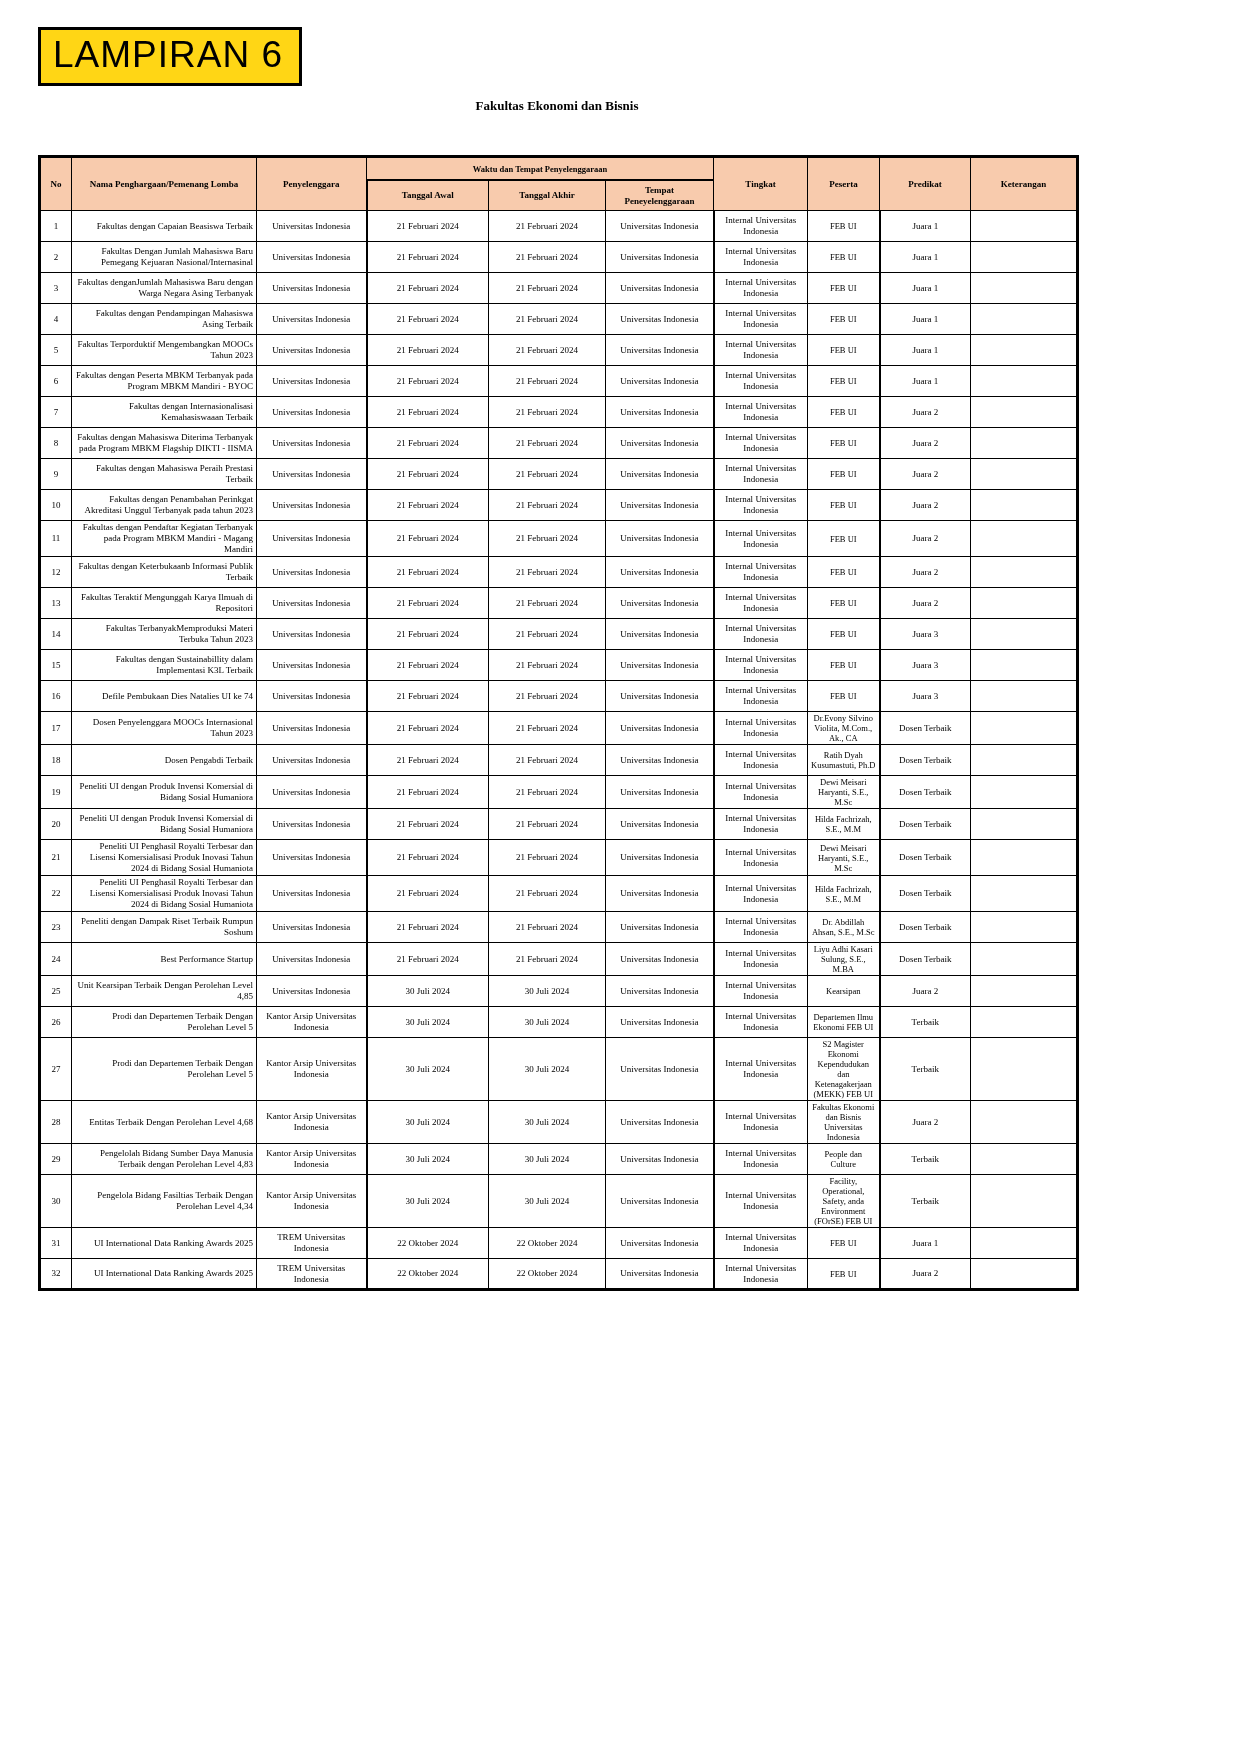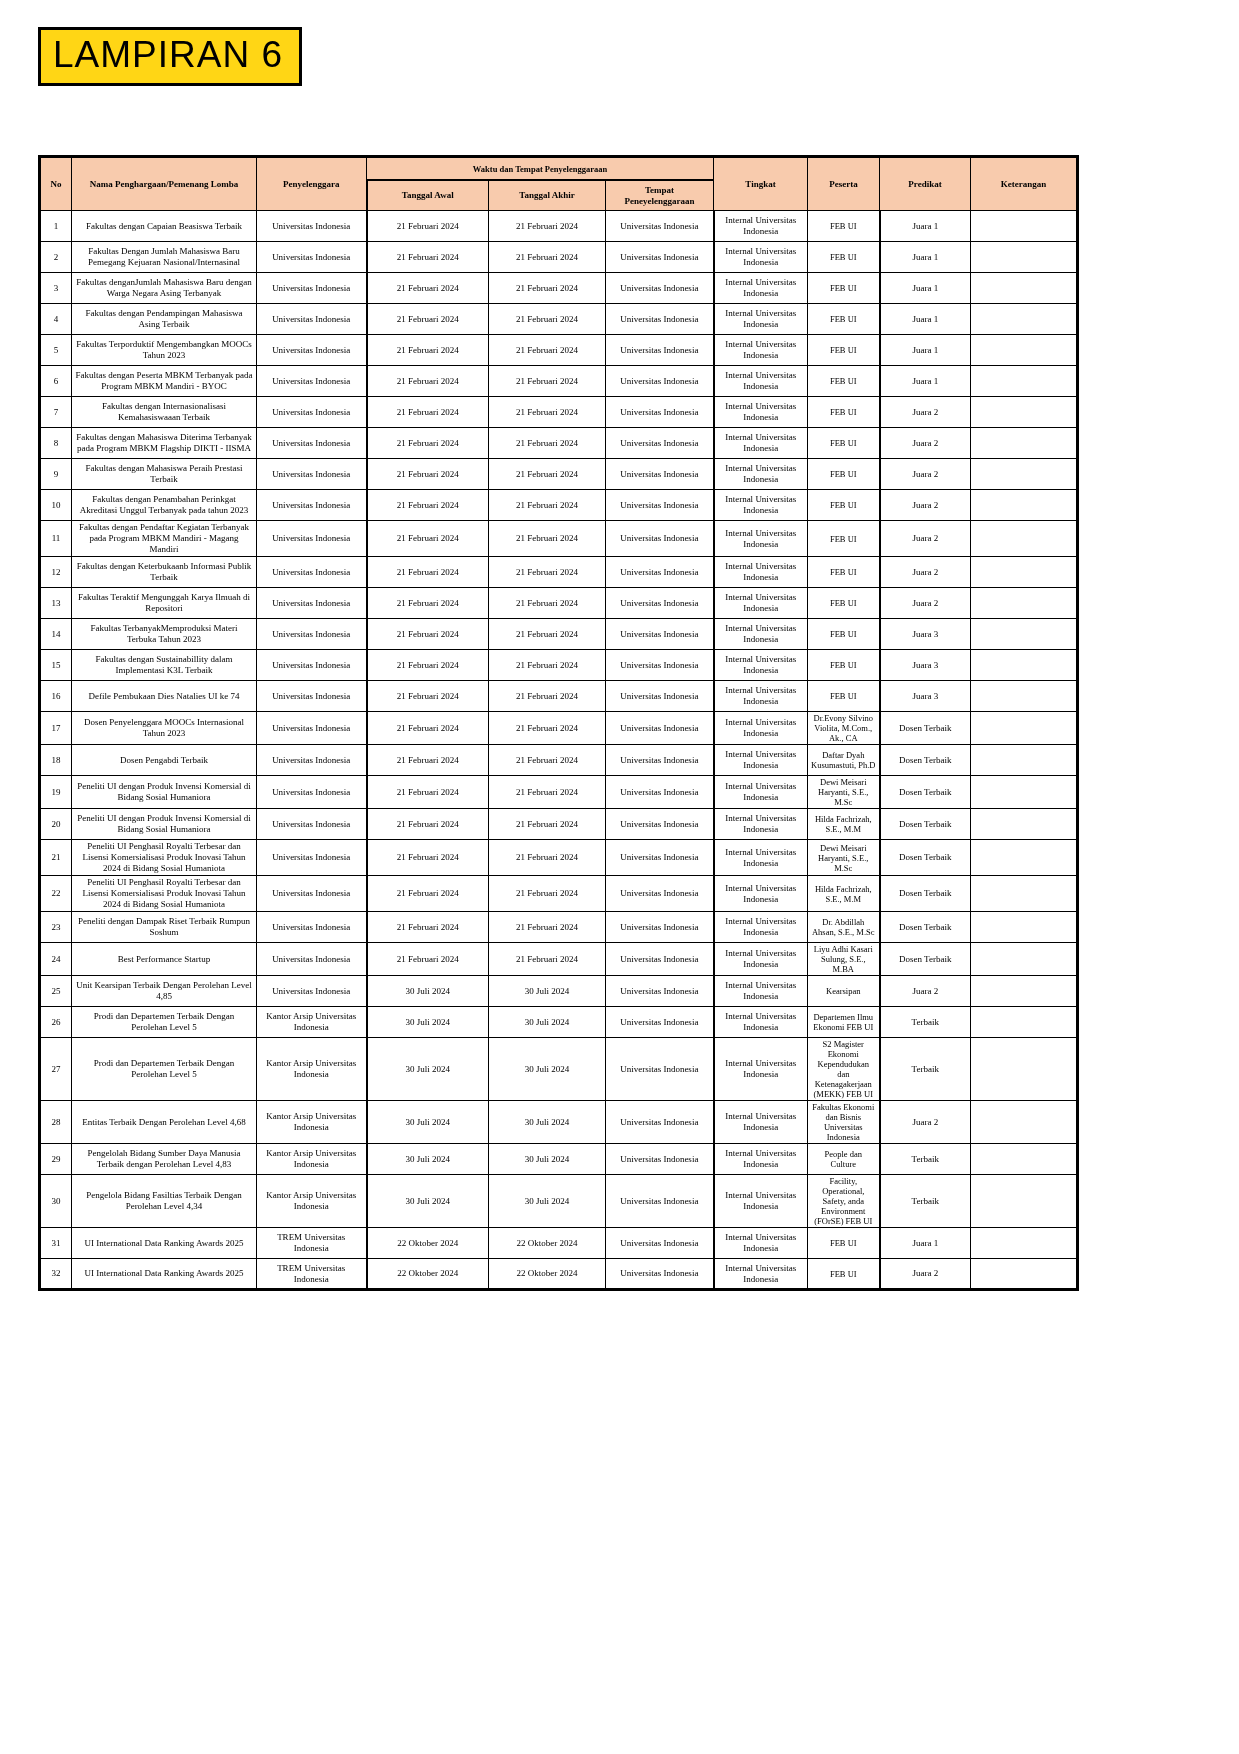--- a/index.html
+++ b/index.html
@@ -49,31 +49,32 @@
   table.awards col.c-tawal{width:122px;}
   table.awards col.c-takhir{width:117px;}
   table.awards col.c-tempat{width:108px;}
   table.awards col.c-tingkat{width:94px;}
   table.awards col.c-peserta{width:72px;}
   table.awards col.c-predikat{width:91px;}
   table.awards col.c-ket{width:107px;}
   tbody td:nth-child(4), tr.hrow2 th:nth-child(1){border-left:2.5px solid var(--border);}
   tbody td:nth-child(7), th[data-name="col-header-tingkat"]{border-left:2.5px solid var(--border);}
   tbody td:nth-child(9), th[data-name="col-header-predikat"]{border-left:2.5px solid var(--border);}
-  tbody td.cell-nama{text-align:center;}
+  tbody td.cell-nama{text-align:right;}
   tbody td.cell-peserta{font-size:8.5px;line-height:10px;}
 </style>
 </head>
 <body>
 
 <div class="page" data-name="document-page">
 
   <div class="lampiran-box" data-name="lampiran-label">LAMPIRAN 6</div>
 
   <div class="doc-title" data-name="document-title">
+    <div data-name="title-line-2">Fakultas Ekonomi dan Bisnis</div>
   </div>
 
   <table class="awards" data-name="awards-table">
     <colgroup>
       <col class="c-no">
         <col class="c-nama">
         <col class="c-peny">
       <col class="c-tawal">
         <col class="c-takhir">
         <col class="c-tempat">
@@ -305,21 +306,21 @@
           <td class="cell-keterangan" data-name="cell-keterangan"></td>
         </tr>
         <tr data-name="table-row">
           <td class="cell-no" data-name="cell-no">18</td>
           <td class="cell-nama" data-name="cell-nama">Dosen Pengabdi Terbaik</td>
           <td class="cell-penyelenggara" data-name="cell-penyelenggara">Universitas Indonesia</td>
           <td class="cell-tanggal-awal" data-name="cell-tanggal-awal">21 Februari 2024</td>
           <td class="cell-tanggal-akhir" data-name="cell-tanggal-akhir">21 Februari 2024</td>
           <td class="cell-tempat" data-name="cell-tempat">Universitas Indonesia</td>
           <td class="cell-tingkat" data-name="cell-tingkat">Internal Universitas Indonesia</td>
-          <td class="cell-peserta" data-name="cell-peserta">Daftar Dyah Kusumastuti, Ph.D</td>
+          <td class="cell-peserta" data-name="cell-peserta">Ratih Dyah Kusumastuti, Ph.D</td>
           <td class="cell-predikat" data-name="cell-predikat">Dosen Terbaik</td>
           <td class="cell-keterangan" data-name="cell-keterangan"></td>
         </tr>
         <tr data-name="table-row">
           <td class="cell-no" data-name="cell-no">19</td>
           <td class="cell-nama" data-name="cell-nama">Peneliti UI dengan Produk Invensi Komersial di Bidang Sosial Humaniora</td>
           <td class="cell-penyelenggara" data-name="cell-penyelenggara">Universitas Indonesia</td>
           <td class="cell-tanggal-awal" data-name="cell-tanggal-awal">21 Februari 2024</td>
           <td class="cell-tanggal-akhir" data-name="cell-tanggal-akhir">21 Februari 2024</td>
           <td class="cell-tempat" data-name="cell-tempat">Universitas Indonesia</td>

